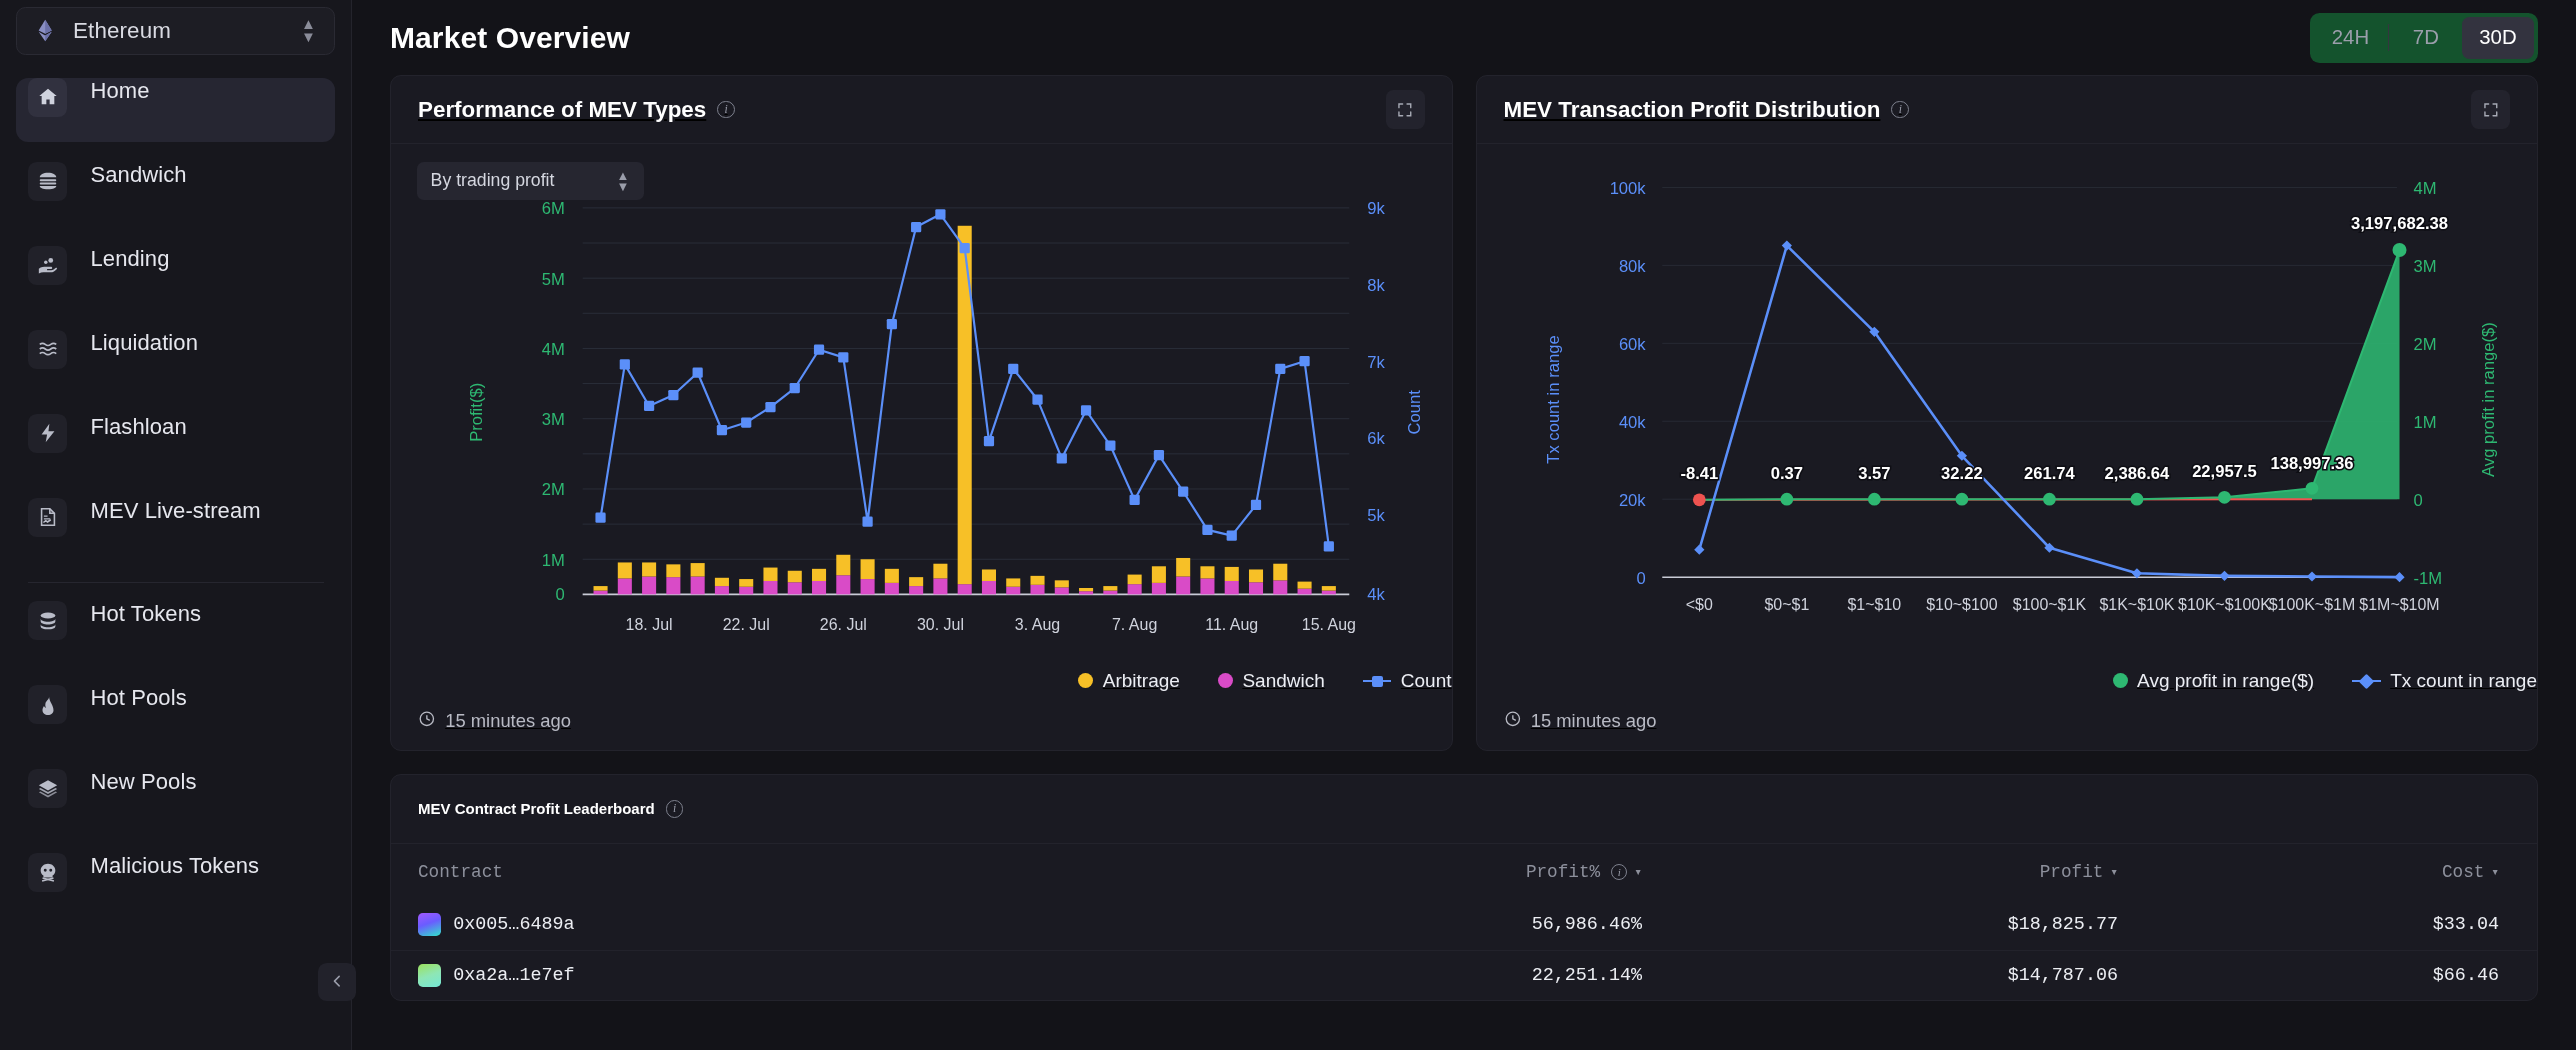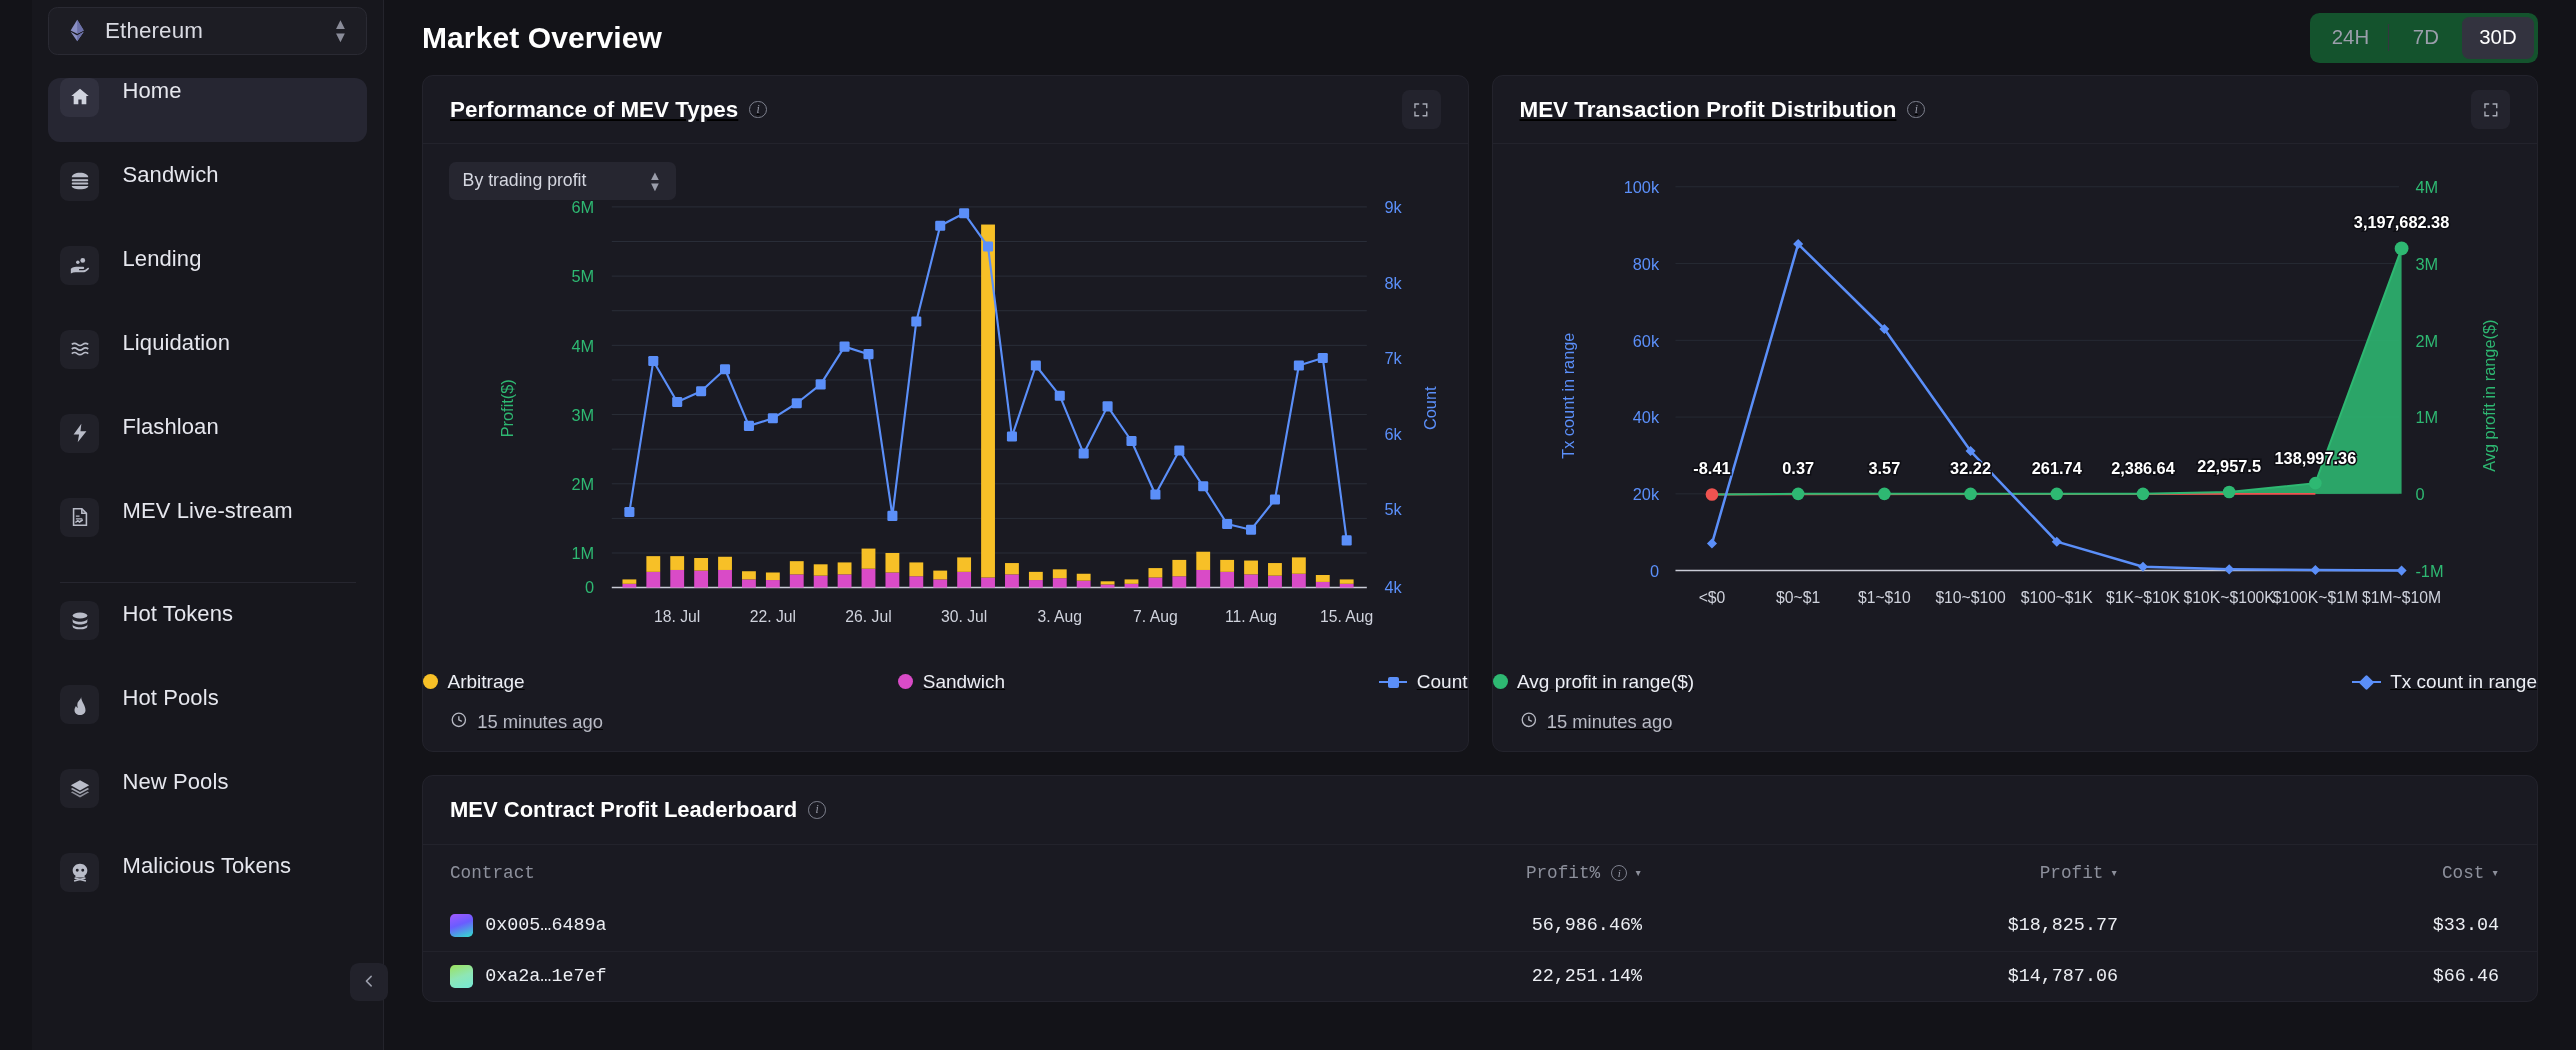--- a/index.html
+++ b/index.html
@@ -2,21 +2,21 @@
 <html style="font-size:11px"><head>
 <meta charset="utf-8">
 <style>
   * { box-sizing: border-box; margin: 0; padding: 0; }
   html, body {
     width: 2576px; height: 1051px;
     background: #131318;
     font-family: "Liberation Sans", sans-serif;
     overflow: hidden;
   }
-  .app { display: flex; width: 2576px; height: 1051px; padding-left: 32px; }
+  .app { display: flex; width: 2576px; height: 1051px; }
 
   
   .sidebar {
     width: 352px; flex: 0 0 352px;
     background: #17171d;
     border-right: 0.7px solid #24242c;
     position: relative;
     padding: 0 16.3px;
   }
   .chain-select {
@@ -123,40 +123,40 @@
     border-radius: 6.8px; display: flex; align-items: center;
     padding: 0 13.6px; color: #d5d7e0; font-size: 17.7px; cursor: pointer;
   }
   .select-box .chev-ud { margin-left: auto; font-size: 13px; color: #9a9daa; }
 
   
   .plot { display: block; width: 100%; }
 
   
   .legend {
-    display: flex; align-items: center; justify-content: space-between;
-    gap: 38px; margin-top: 11px;
+    display: flex; align-items: center; justify-content: flex-end;
+    gap: 38px; margin-top: 2px;
   }
   .lg { display: flex; align-items: center; gap: 9.5px; color: #eceef4; font-size: 19px; }
   .lg .dot { width: 15px; height: 15px; border-radius: 50%; }
   .lg .mk { width: 28.5px; height: 9.5px; position: relative; }
   .lg .mk i { position: absolute; left: 0; top: 3.4px; width: 28.5px; height: 2.7px; background: #5b8ff9; display: block; }
   .lg .mk b { position: absolute; left: 8.8px; top: 0; width: 11px; height: 11px; background: #5b8ff9; border-radius: 2px; display: block; }
   .lg .mk.diamond b { transform: rotate(45deg); border-radius: 1.4px; }
 
   
   .table-card {
     margin: 23px 15px 0 15px; background: #1a1a22;
     border: 0.7px solid #23232c; border-radius: 11px;
   }
   .tbl-head-row {
     height: 68px; display: flex; align-items: center;
     padding: 0 27px;
   }
-  .tbl-title { color: #ffffff; font-size: 22px; font-weight: bold; }
+  .tbl-title { color: #ffffff; font-size: 15px; font-weight: bold; }
   .tbl-cols {
     display: flex; align-items: center; height: 57px;
     padding: 0 38px 0 27px; border-top: 0.7px solid #23232c;
     color: #8d909c; font-size: 17.7px;
     font-family: "Liberation Mono", monospace;
   }
   .c-contract { flex: 0 0 952px; }
   .c-profitpct { flex: 1; text-align: right; display: flex; justify-content: flex-end; align-items: center; gap: 6.8px; }
   .c-profit { flex: 0 0 476px; text-align: center; display: flex; justify-content: flex-end; align-items: center; gap: 6.8px; }
   .c-cost { flex: 0 0 381px; text-align: right; display: flex; justify-content: flex-end; align-items: center; gap: 6.8px; }

